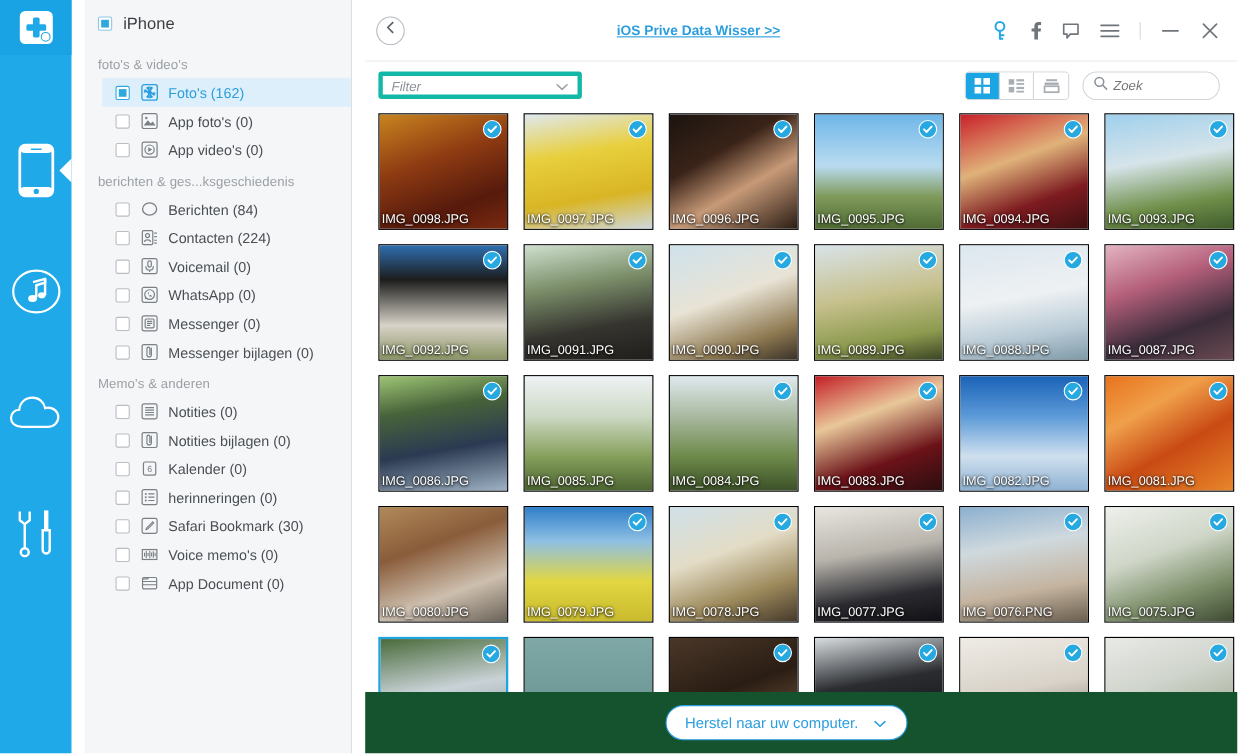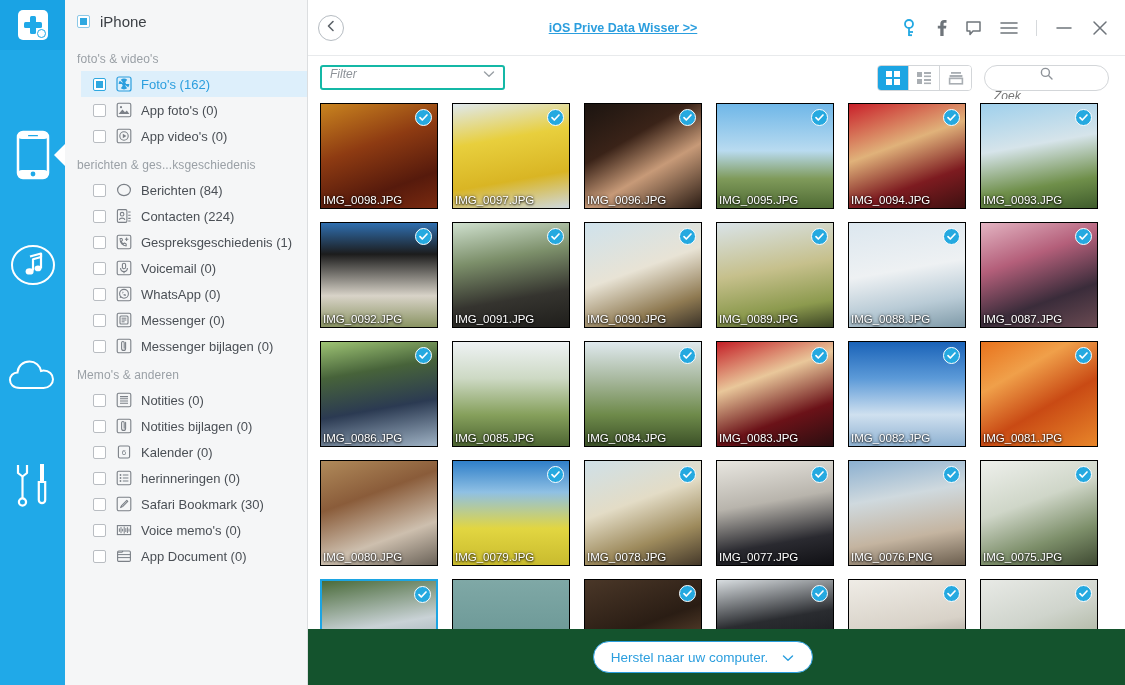--- a/index.html
+++ b/index.html
@@ -1,21 +1,21 @@
 <!DOCTYPE html>
 <html><head>
 <meta charset="utf-8">
 <style>
   * { box-sizing: border-box; margin: 0; padding: 0; }
   html, body {
     width: 1125px; height: 685px;
     font-family: "Liberation Sans", sans-serif;
     background: #ffffff; overflow: hidden;
   }
-  #app { position: relative; width: 1125px; height: 685px; display: flex; }
+  #app { position: relative; width: 1125px; height: 685px; display: flex; gap: 12px; }
 
   
   .rail {
     width: 65px; height: 685px; background: #20a9e8;
     flex: 0 0 65px; position: relative;
   }
   .rail-logo {
     width: 65px; height: 50px; display: flex;
     align-items: center; justify-content: center;
     background: #1aa3e4;
@@ -111,36 +111,36 @@
   .win-icons { display: flex; align-items: center; gap: 18px; padding-right: 16px; }
   .win-ico { cursor: pointer; display: flex; align-items: center; justify-content: center; color: #6f757b; }
   .win-sep { width: 1px; height: 16px; background: #d6d9dc; }
 
   
   .toolbar {
     height: 43px; display: flex; align-items: center;
     padding: 0 16px 0 12px; background: #ffffff; gap: 12px;
   }
   .filter-select {
-    width: 185px; height: 25px; border: 2px solid #14b8a6; border-radius: 3px;
-    background: #fff; display: flex; align-items: flex-start; justify-content: space-between;
+    width: 185px; height: 25px; border: 4px solid #14b8a6; border-radius: 3px;
+    background: #fff; display: flex; align-items: flex-end; justify-content: space-between;
     padding: 0 8px; cursor: pointer;
   }
   .filter-select span { font-size: 12px; color: #8d9298; font-style: italic; }
   .spacer { flex: 1; }
   .viewmodes { display: flex; border: 1px solid #d3d6d9; border-radius: 4px; overflow: hidden; height: 26px; }
   .vm {
     width: 31px; height: 100%; display: flex; align-items: center; justify-content: center;
     background: #fff; cursor: pointer; border-right: 1px solid #d3d6d9;
   }
   .vm:last-child { border-right: none; }
   .vm.active { background: #1ca5e3; }
   .searchbox {
     width: 125px; height: 26px; border: 1px solid #d3d6d9; border-radius: 13px;
-    display: flex; align-items: center; gap: 5px; padding: 0 9px; background: #fff; flex-direction: column;
+    display: flex; align-items: center; gap: 5px; padding: 0 9px; background: #fff;
   }
   .searchbox input {
     border: none; outline: none; font-size: 12px; color: #6d7278;
     font-style: italic; width: 100%; background: transparent;
     font-family: "Liberation Sans", sans-serif;
   }
 
   
   .gridwrap { flex: 1; overflow: hidden; position: relative; background: #fff; padding: 0 0 0 12px; }
   .grid { display: flex; flex-wrap: wrap; gap: 13px 14px; padding-top: 4px; }
@@ -296,31 +296,20 @@
               <path d="M12.2 4 H14.6 M12.2 7.2 H14.6 M12.2 10.4 H14.6 M12.2 13 H14.6" stroke="#7b8087" stroke-width="1.1"></path>
             </svg>
           </span>
           <span class="sb-label">Contacten (224)</span>
         </div>
         <div class="sb-item">
           <span class="cbox"></span>
           <span class="sb-ico">
             <svg width="16" height="16" viewBox="0 0 16 16">
               <rect x="1.2" y="1.2" width="13.6" height="13.6" rx="1.6" fill="none" stroke="#7b8087" stroke-width="1.1"></rect>
-              <path d="M4 4.6 C4 9.2 6.8 11.8 10.2 12 L10.2 10 L8.4 9 L7.2 10 C6 9.2 5.6 8.2 5.4 7.2 L6.6 6.2 L5.8 4.4 Z" fill="none" stroke="#7b8087" stroke-width="1.05" stroke-linejoin="round"></path>
-              <path d="M10.6 3.4 L10.6 7 M8.9 5.2 L12.4 5.2" stroke="#7b8087" stroke-width="1.05"></path>
-            </svg>
-          </span>
-          <span class="sb-label">Gespreksgeschiedenis (1)</span>
-        </div>
-        <div class="sb-item">
-          <span class="cbox"></span>
-          <span class="sb-ico">
-            <svg width="16" height="16" viewBox="0 0 16 16">
-              <rect x="1.2" y="1.2" width="13.6" height="13.6" rx="1.6" fill="none" stroke="#7b8087" stroke-width="1.1"></rect>
               <rect x="6.4" y="3.2" width="3.2" height="5.6" rx="1.6" fill="none" stroke="#7b8087" stroke-width="1.1"></rect>
               <path d="M4.6 8 C4.6 10.4 6.2 11.6 8 11.6 C9.8 11.6 11.4 10.4 11.4 8" fill="none" stroke="#7b8087" stroke-width="1.1"></path>
               <path d="M8 11.6 L8 13.2" stroke="#7b8087" stroke-width="1.1"></path>
             </svg>
           </span>
           <span class="sb-label">Voicemail (0)</span>
         </div>
         <div class="sb-item">
           <span class="cbox"></span>
           <span class="sb-ico">

